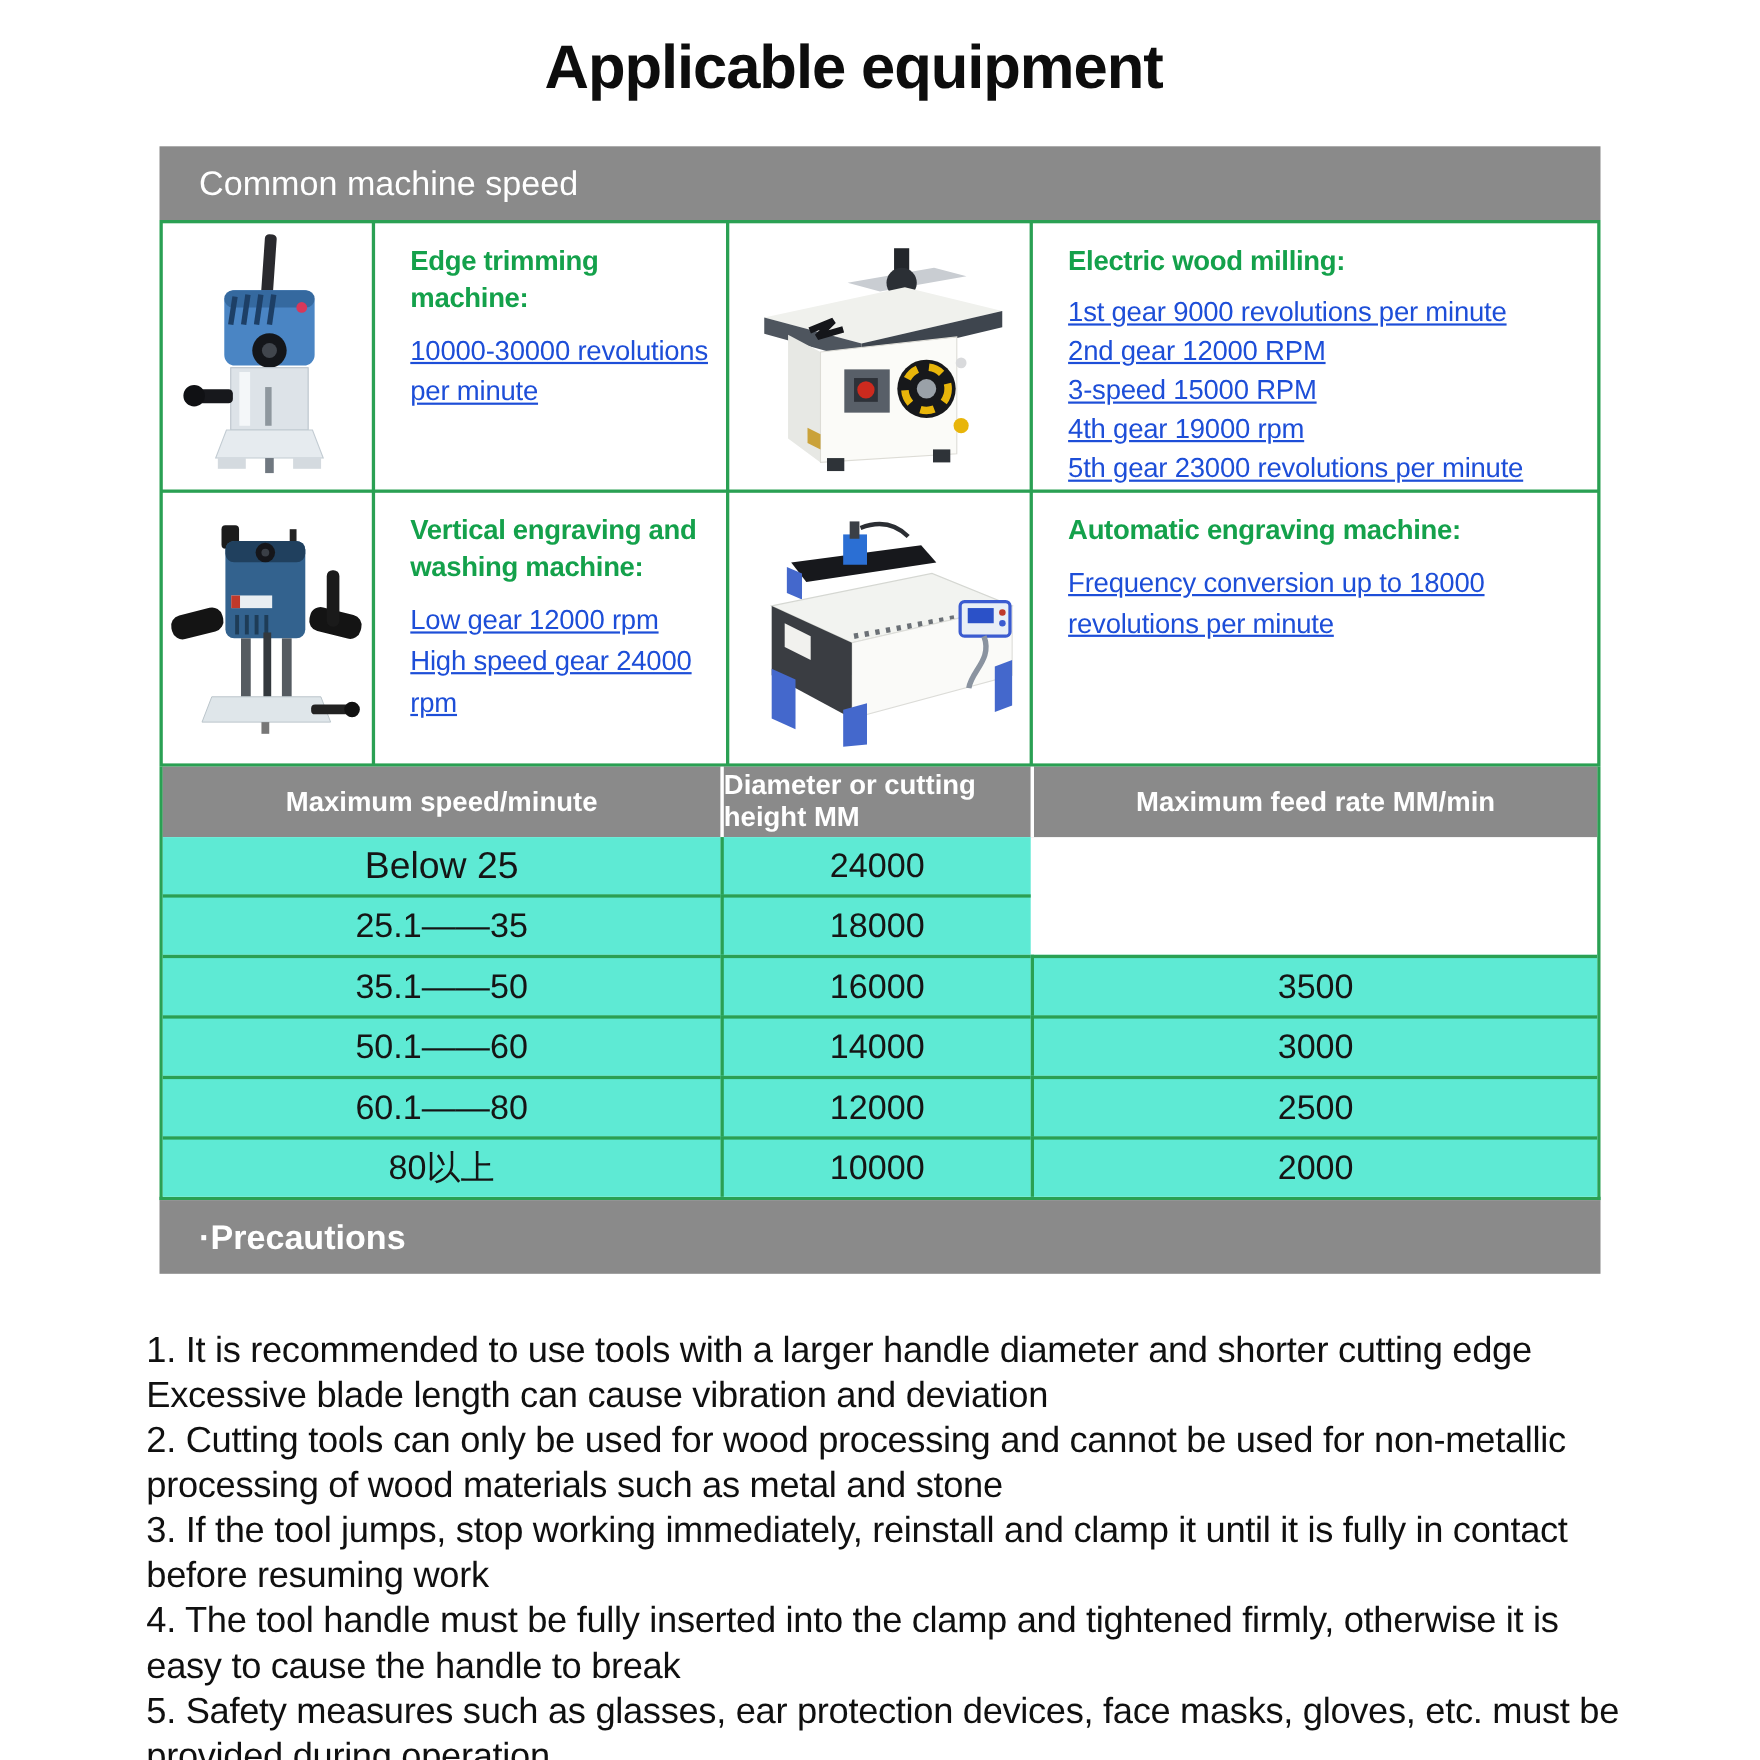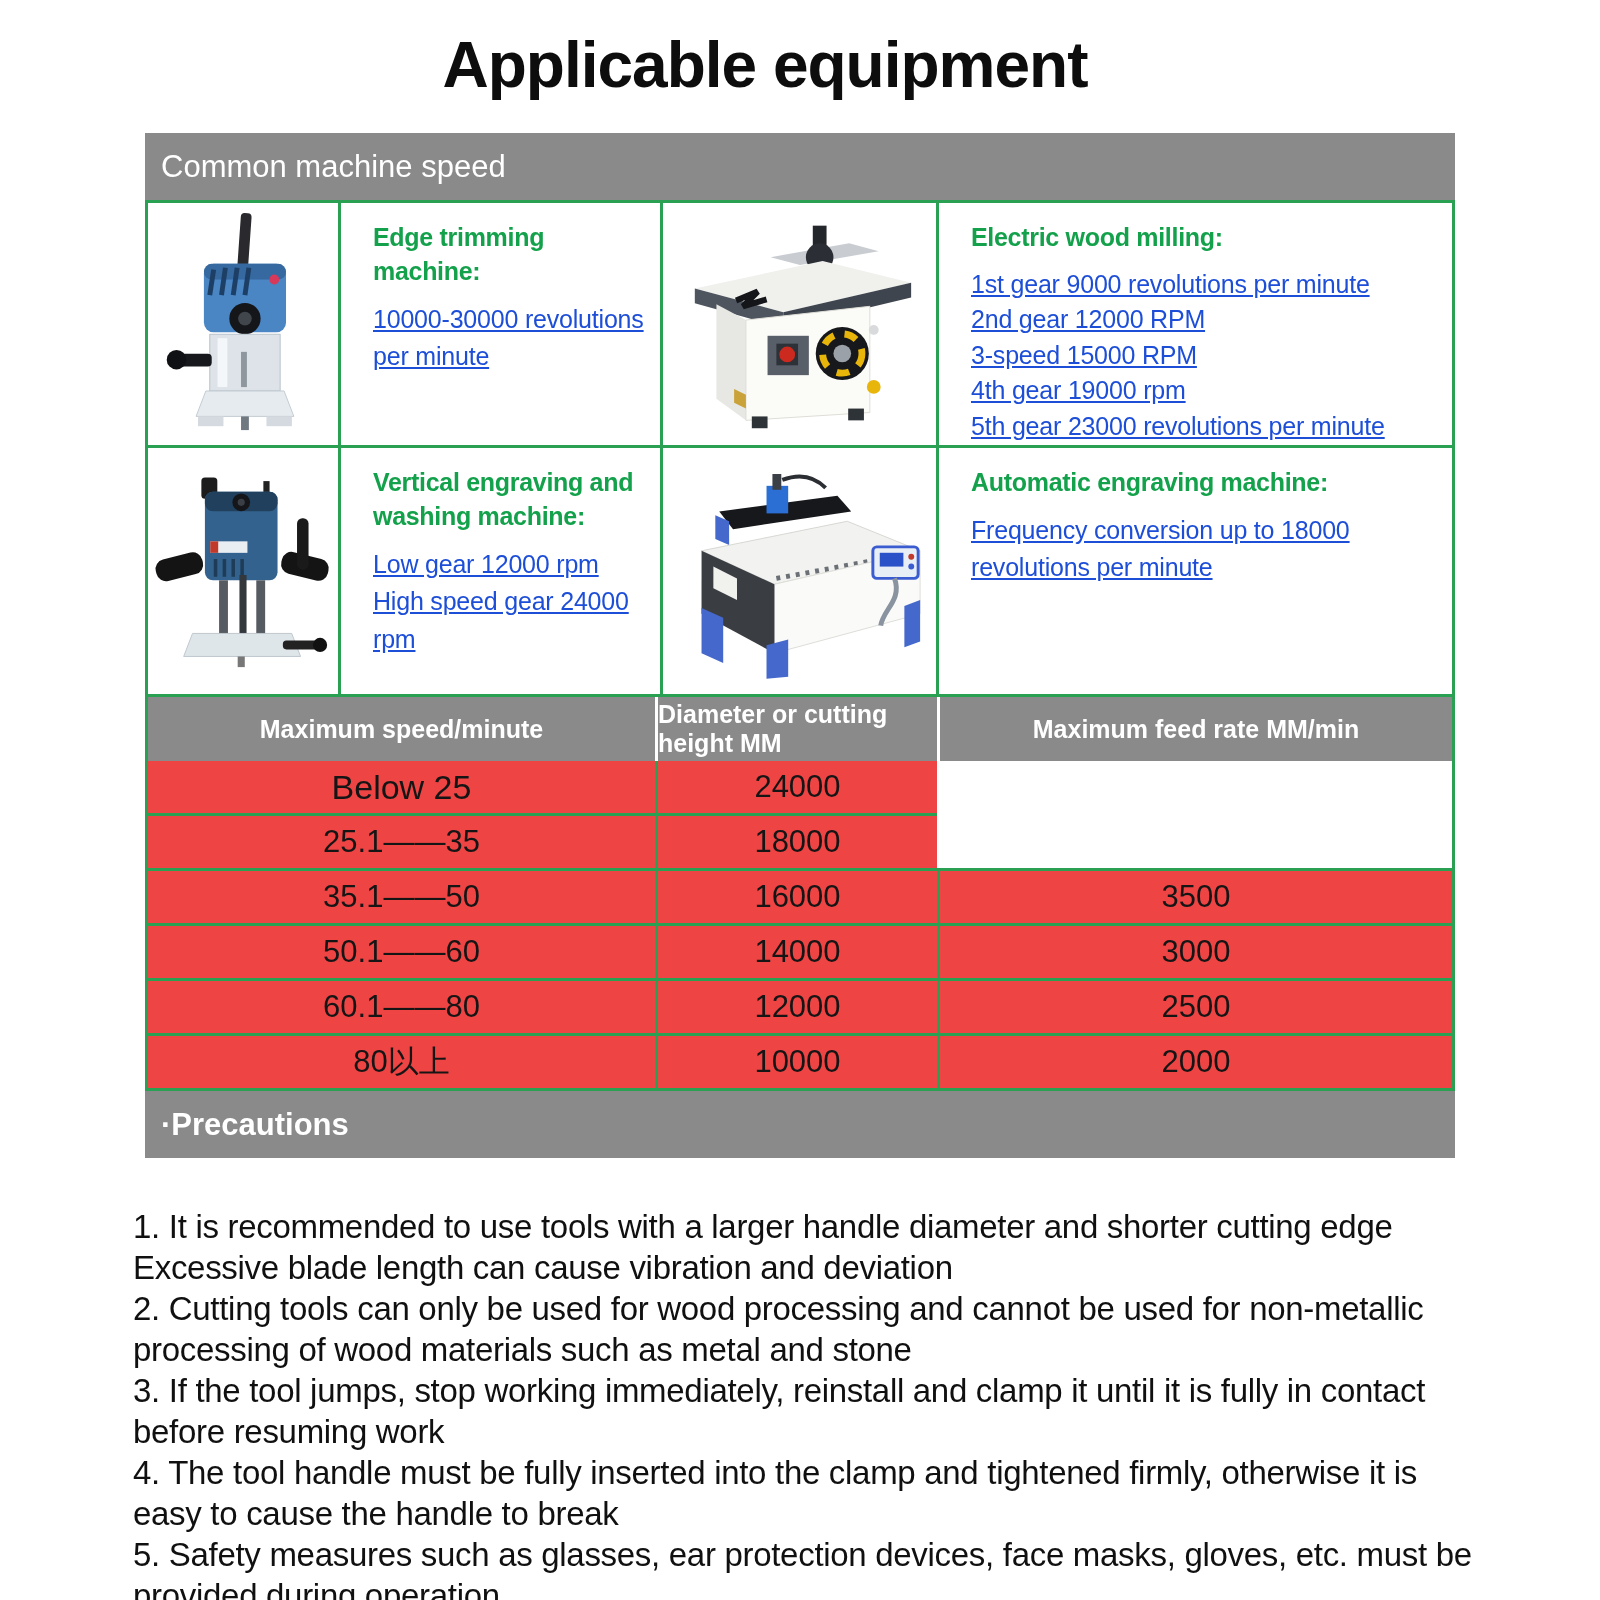--- a/index.html
+++ b/index.html
@@ -7,28 +7,28 @@
     --green-text:#14a14b;
     --gray-bar:#8a8a8a;
   }
   html,body{margin:0;padding:0;}
   body{
     width:1600px;height:1600px;background:#ffffff;overflow:hidden;
     font-family:"Liberation Sans", sans-serif;color:#1a1a1a;position:relative;
   }
   .page-title{
     position:absolute;top:28px;left:0;width:1530px;text-align:center;
-    font-size:64px;font-weight:800;letter-spacing:-1px;color:#0d0d0d;margin:0;
+    font-size:56px;font-weight:800;letter-spacing:-1px;color:#0d0d0d;margin:0;padding-left:11px;
   }
   .content{
     position:absolute;left:145px;top:133px;width:1310px;
   }
   .gray-bar{
     height:67px;background:var(--gray-bar);color:#ffffff;
-    display:flex;align-items:center;padding-left:16px;box-sizing:border-box;
+    display:flex;align-items:center;padding-left:36px;box-sizing:border-box;
     font-size:31px;font-weight:500;
   }
   .gray-bar.bold{font-weight:bold;}
   
   .machine-grid{
     background:var(--green-border);
     display:grid;
     grid-template-columns:190px 319px 273px 1fr;
     grid-template-rows:242px 246px;
     gap:3px;padding:3px;box-sizing:border-box;
@@ -41,21 +41,21 @@
     line-height:1.35;margin-bottom:12px;
   }
   .m-line{font-size:25px;letter-spacing:-0.2px;line-height:1.5;color:#1d4ed8;text-decoration:underline;}
   .m-lines.tight .m-line{line-height:1.42;}
   
   .speed-table{border:3px solid var(--green-border);border-top:none;}
   .st-row{display:grid;grid-template-columns:507px 282px 1fr;}
   .st-cell{
     border-left:3px solid var(--green-border);
     display:flex;align-items:center;justify-content:center;
-    height:52px;font-size:31px;color:#151515;background:#ef4444;
+    height:52px;font-size:31px;color:#151515;background:#5eead4;
   }
   .st-cell:first-child{border-left:none;}
   .st-row + .st-row .st-cell{border-top:3px solid var(--green-border);}
   .st-row.st-header .st-cell{
     background:var(--gray-bar);color:#ffffff;font-size:25px;font-weight:bold;
     height:64px;border-left-color:#ffffff;border-top:none;
   }
   .st-row.first-data .st-cell{border-top:none;}
   .st-row.first-data .st-cell:first-child{font-size:34px;}
   

